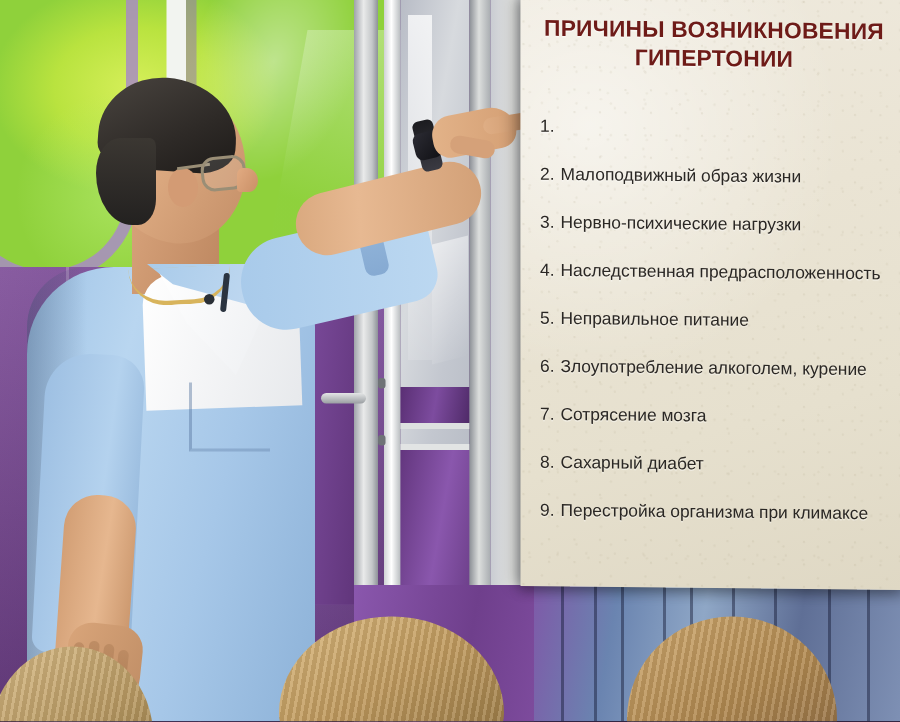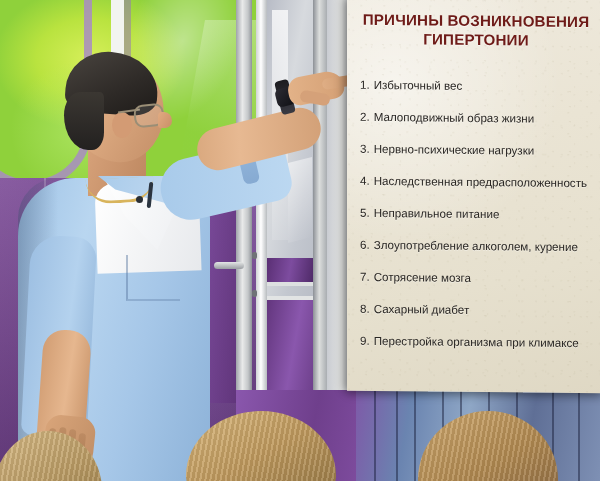--- a/index.html
+++ b/index.html
@@ -434,21 +434,20 @@
     <div class="board-inner">
 
       <h1 class="board-title">
         <span>ПРИЧИНЫ ВОЗНИКНОВЕНИЯ</span>
         <span class="l2">ГИПЕРТОНИИ</span>
       </h1>
 
       <ul class="causes-list">
         <li class="cause-item">
           <span class="cause-num">1.</span>
-          <span>Избыточный вес</span>
         </li>
         <li class="cause-item">
           <span class="cause-num">2.</span>
           <span>Малоподвижный образ жизни</span>
         </li>
         <li class="cause-item">
           <span class="cause-num">3.</span>
           <span>Нервно-психические нагрузки</span>
         </li>
         <li class="cause-item">

